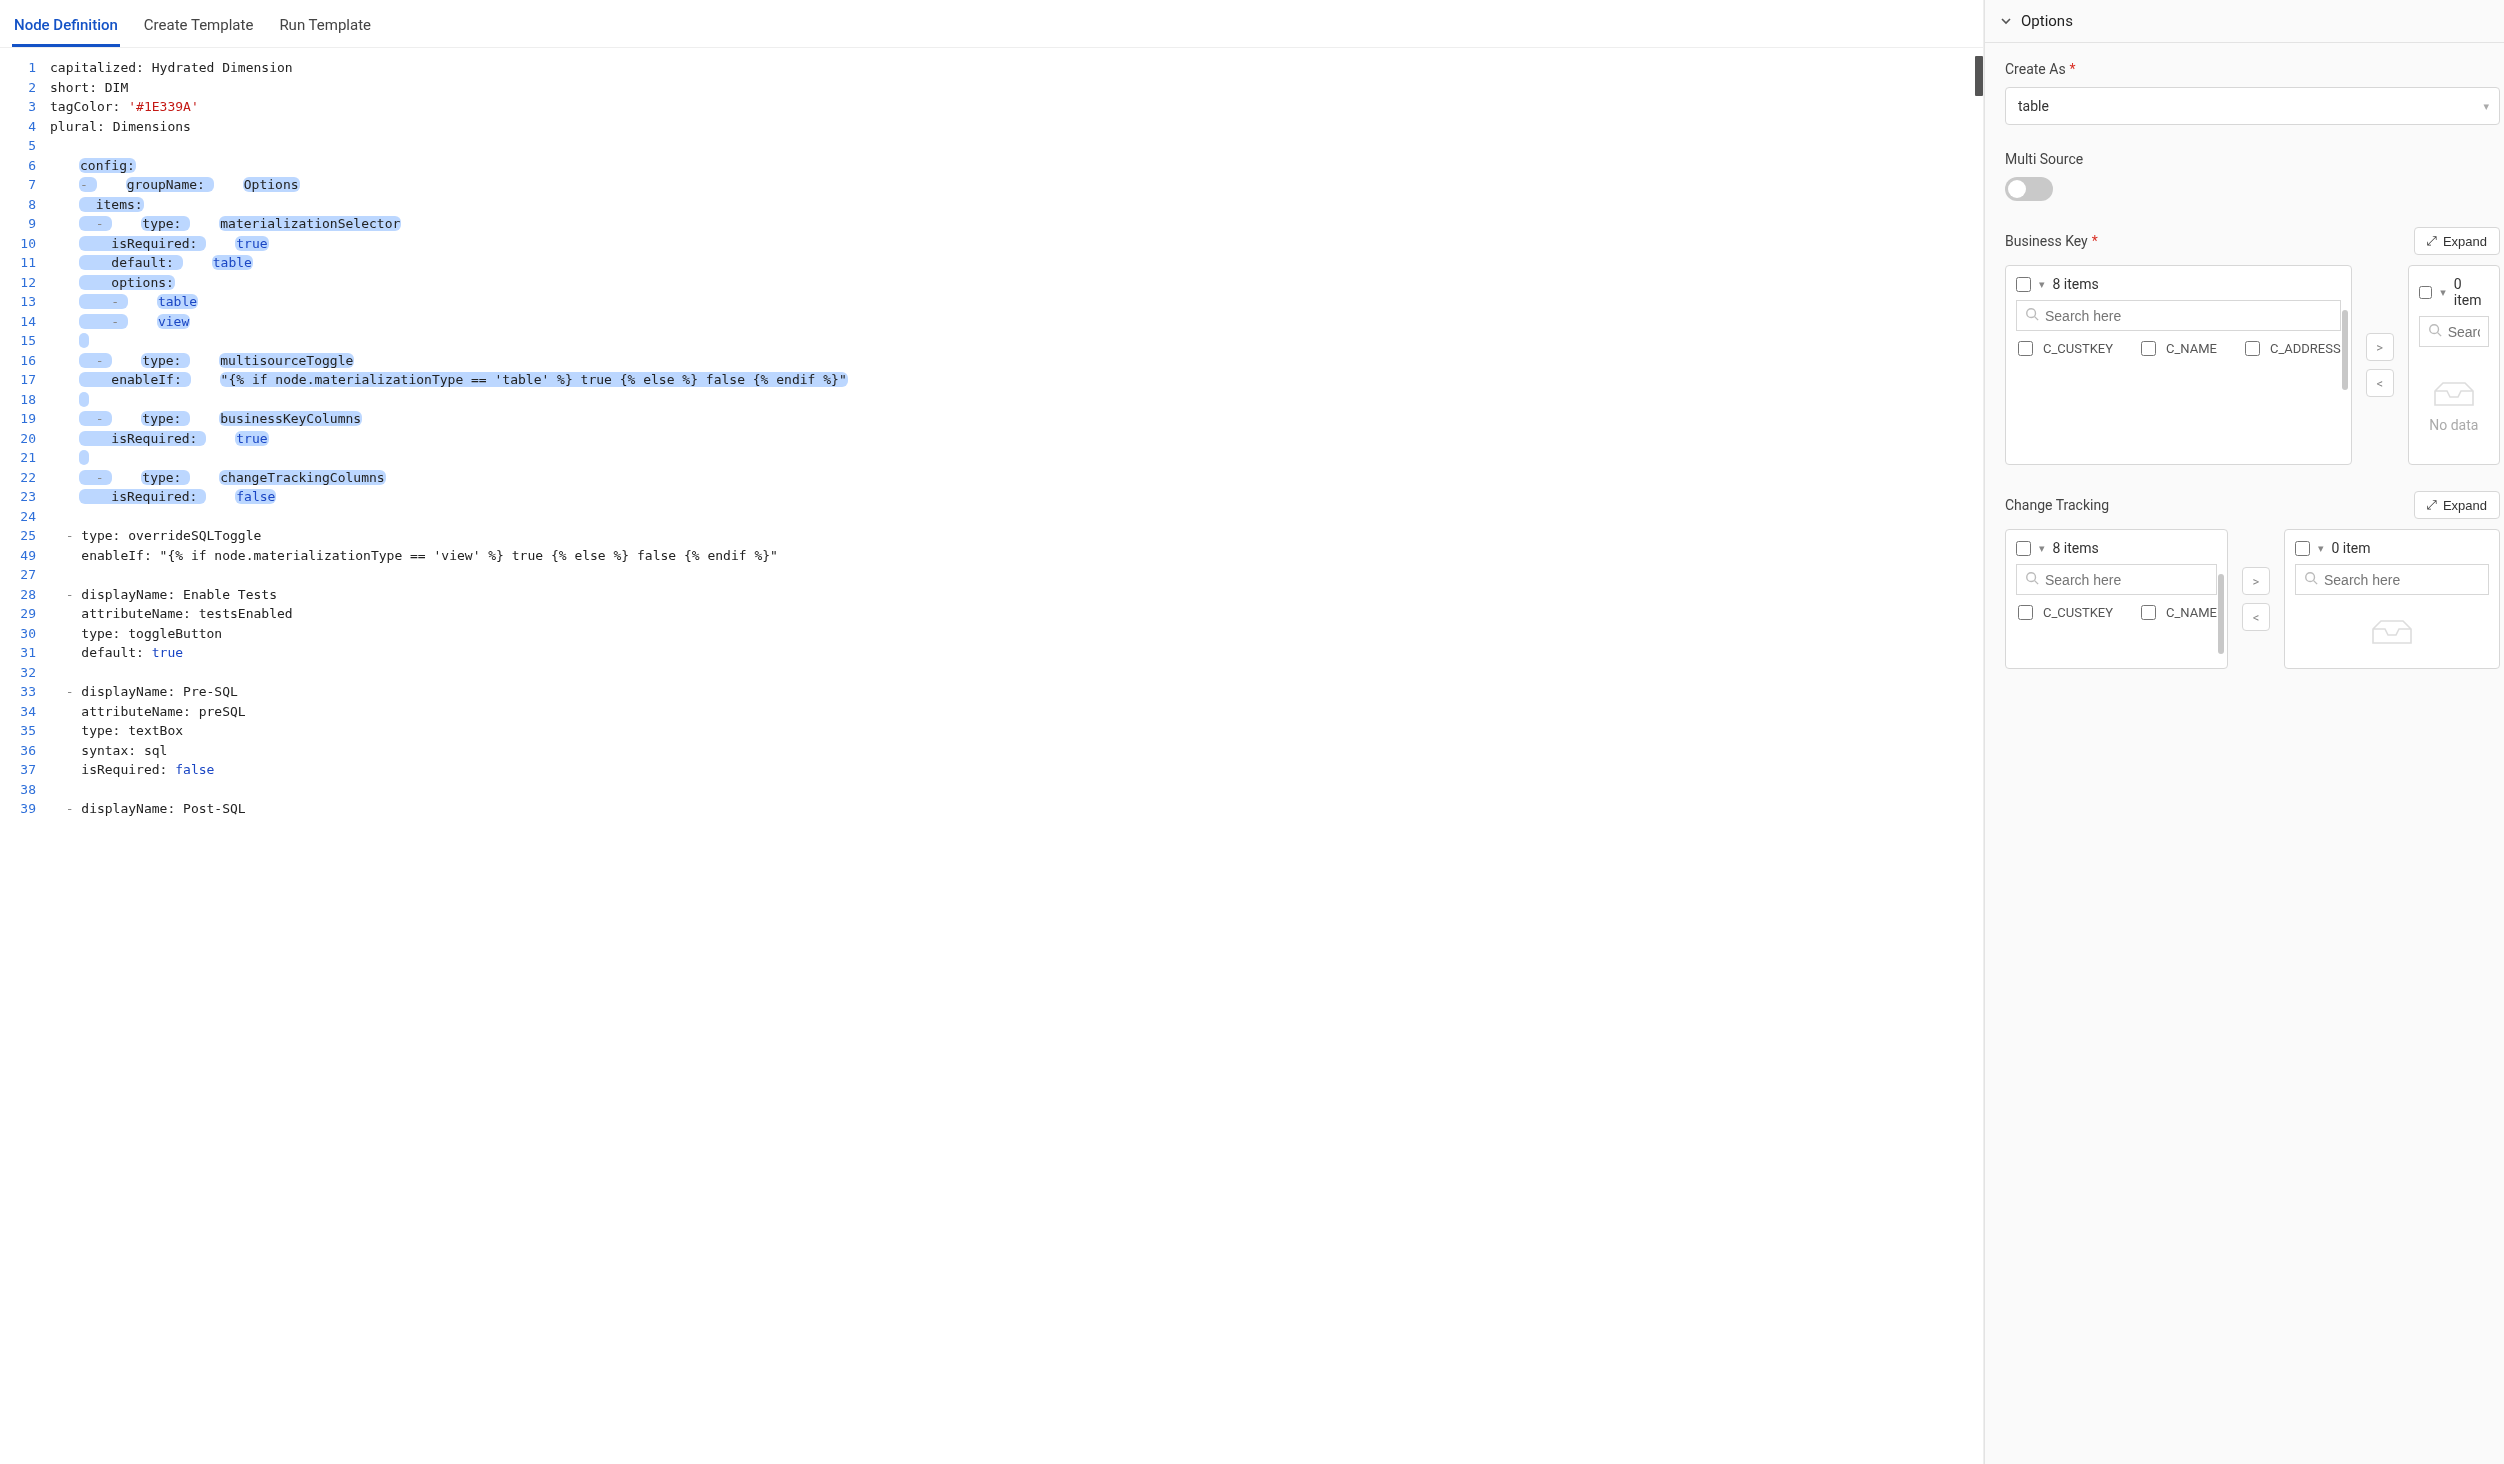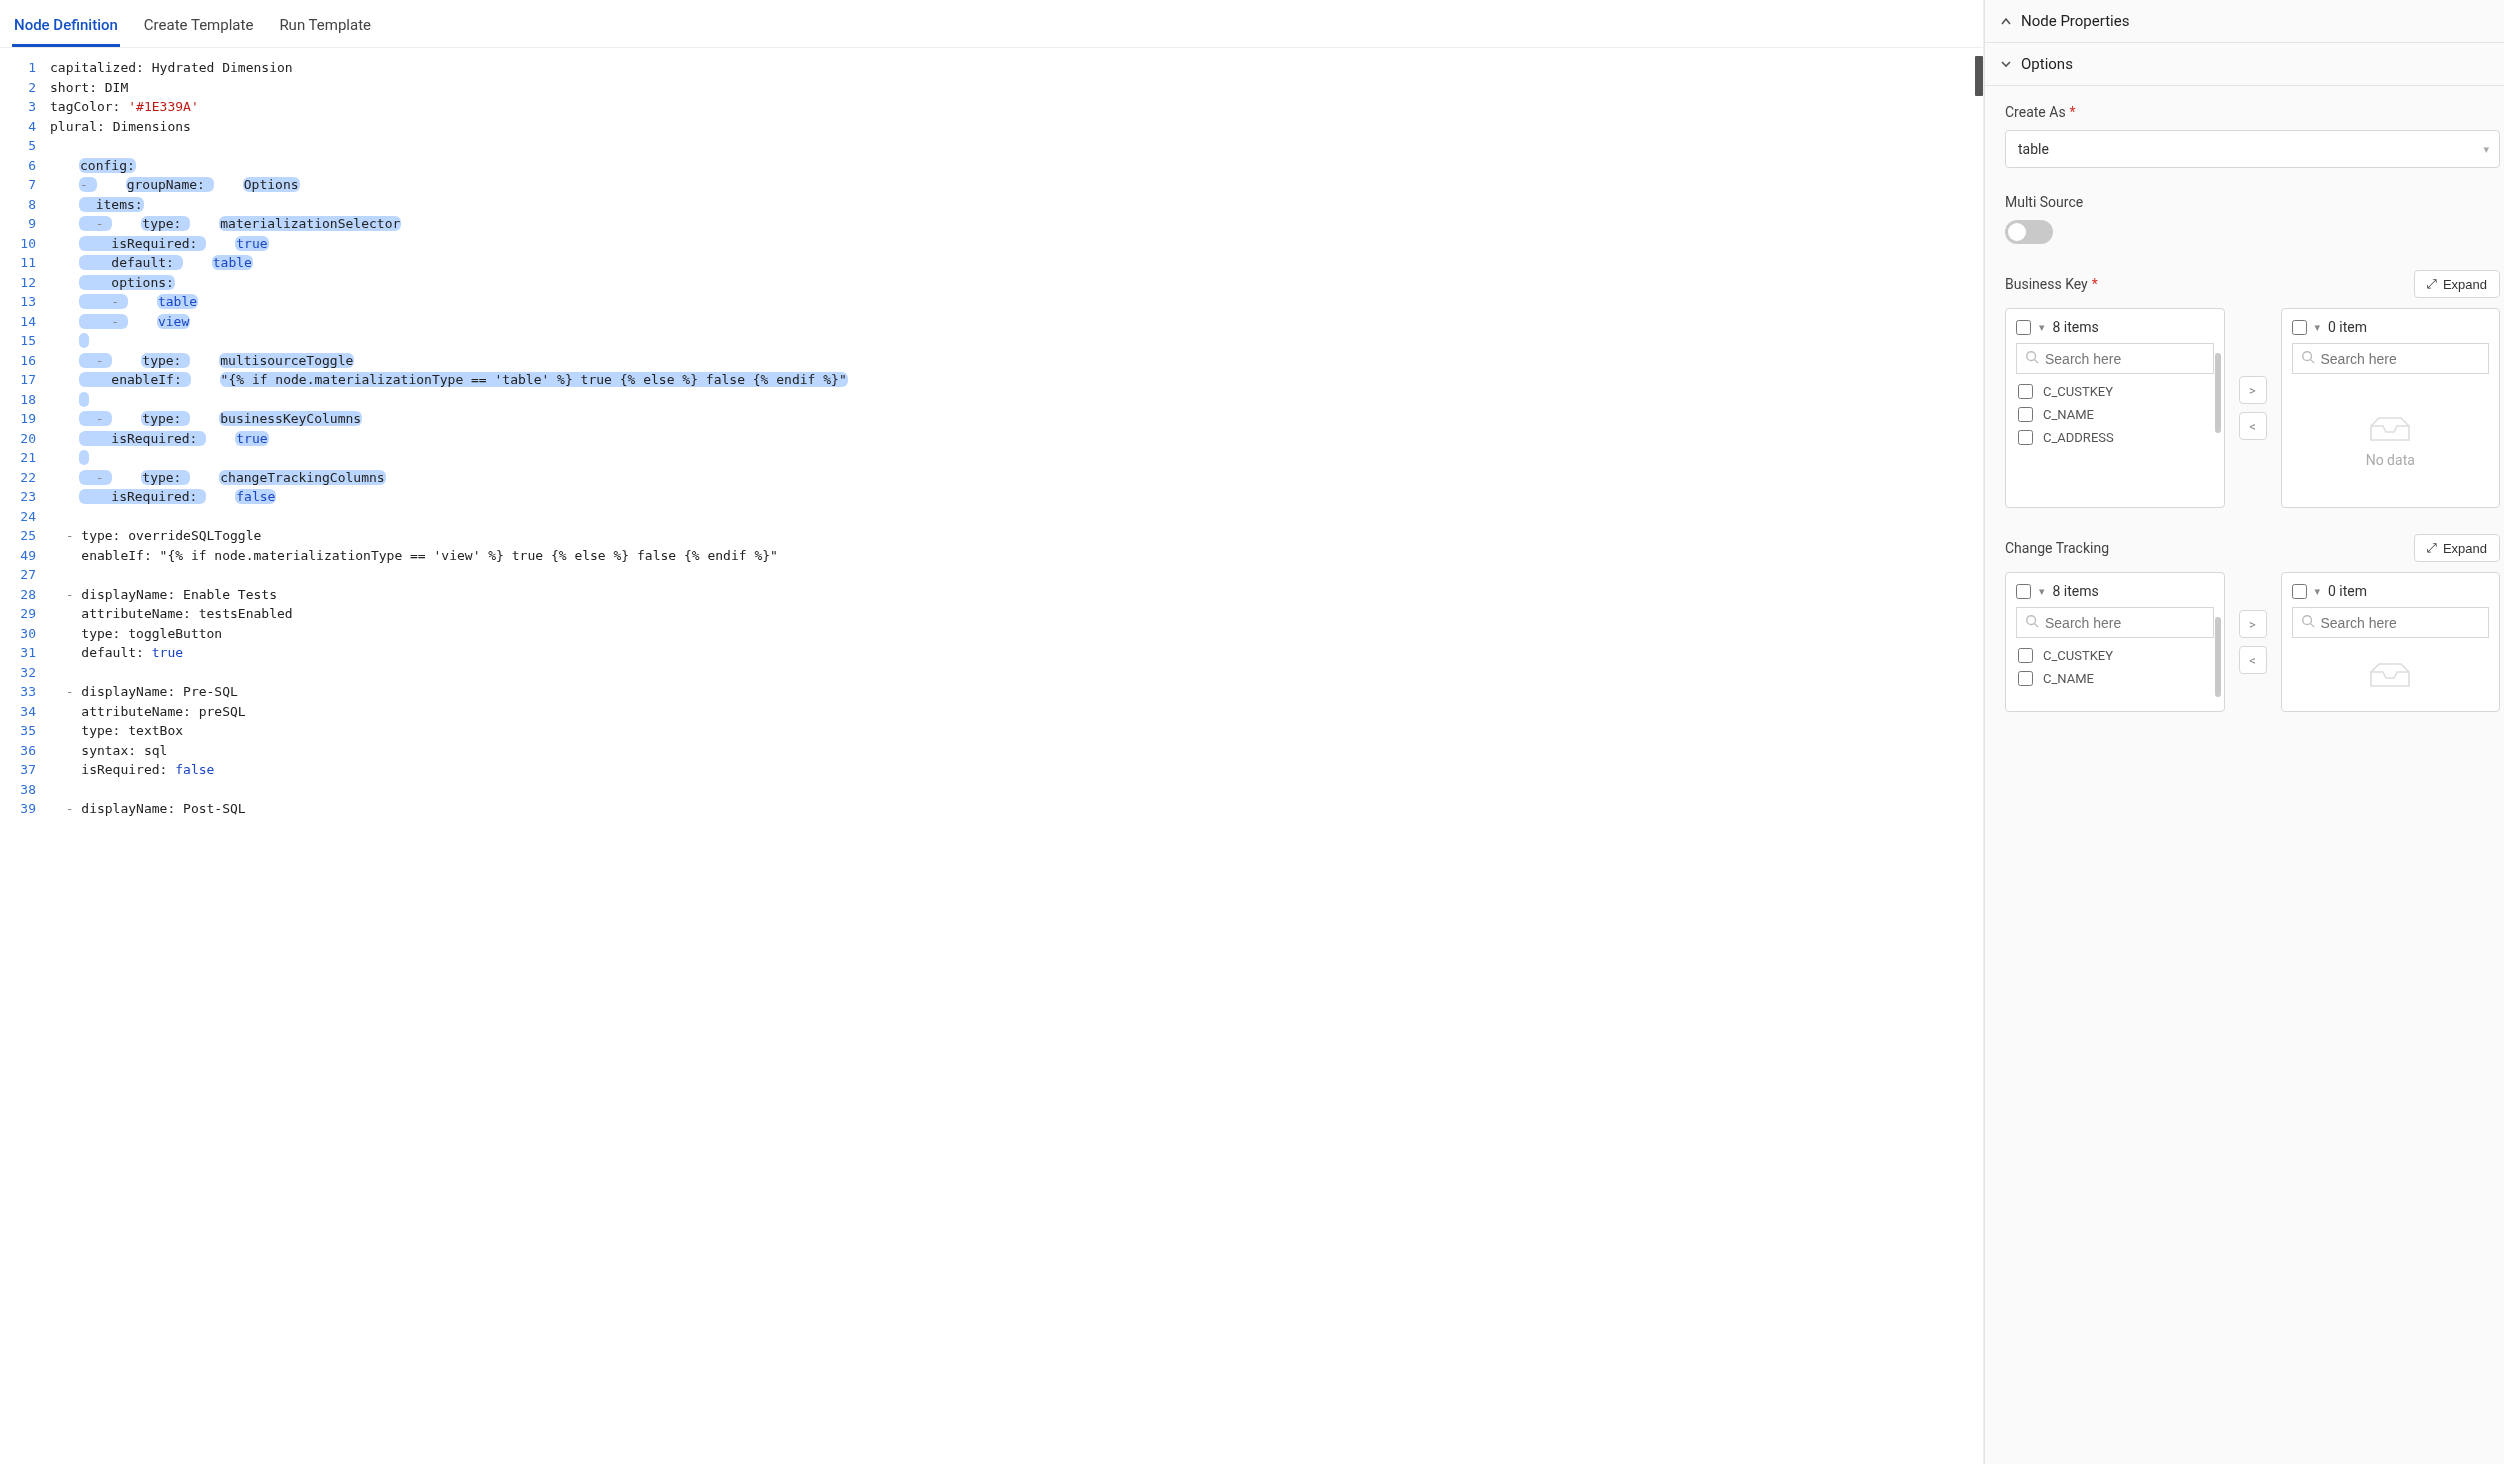--- a/index.html
+++ b/index.html
@@ -47,21 +47,21 @@
   .expand-btn { border: 1px solid #d7d7d7; background: #fff; border-radius: 4px; padding: 5px 12px; font-size: 13px; cursor: pointer; display: inline-flex; align-items: center; gap: 6px; color: #333; }
 
   .transfer { display: flex; gap: 14px; }
   .transfer-col { flex: 1; border: 1px solid #d7d7d7; border-radius: 4px; background: #fff; padding: 10px 10px; min-height: 200px; display: flex; flex-direction: column; position: relative; }
   .transfer-mid { display: flex; flex-direction: column; justify-content: center; gap: 8px; }
   .arrow-btn { width: 28px; height: 28px; border: 1px solid #d7d7d7; border-radius: 4px; background: #fff; color: #888; display: flex; align-items: center; justify-content: center; font-size: 13px; cursor: pointer; }
   .col-header { display: flex; align-items: center; gap: 8px; font-size: 14px; color: #333; margin-bottom: 8px; }
   .col-header input[type=checkbox] { width: 15px; height: 15px; border: 1px solid #ccc; }
   .search-box { display: flex; align-items: center; gap: 6px; border: 1px solid #d7d7d7; border-radius: 0; padding: 6px 8px; margin-bottom: 8px; color: #999; font-size: 14px; }
   .search-box input { border: none; outline: none; width: 100%; font-size: 14px; color: #333; }
-  .optlist { display: flex; flex-direction: column; gap: 8px; font-size: 13px; color: #555; padding: 2px 0 0 2px; }
+  .optlist { display: flex; flex-direction: row; gap: 28px; font-size: 13px; color: #555; padding: 2px 0 0 2px; }
   .optlist label { display: flex; align-items: center; gap: 10px; }
   .optlist input[type=checkbox] { width: 15px; height: 15px; }
   .no-data { flex: 1; display: flex; flex-direction: column; align-items: center; justify-content: center; color: #aaa; gap: 8px; }
   .no-data svg { color: #ccc; }
   .vscroll { position: absolute; right: 3px; top: 44px; width: 6px; height: 80px; background: #c8c8c8; border-radius: 3px; }
 </style>
 </head>
 <body>
 
 <div class="left-pane">
@@ -112,28 +112,20 @@
         <div class="ln">38</div>
         <div class="ln">39</div>
       </div>
     <div class="code" id="code"><div class="line"><span class="tok-key">capitalized: </span><span class="">Hydrated Dimension</span></div><div class="line"><span class="tok-key">short: </span><span class="">DIM</span></div><div class="line"><span class="tok-key">tagColor: </span><span class="tok-str">'#1E339A'</span></div><div class="line"><span class="tok-key">plural: </span><span class="">Dimensions</span></div><div class="line">&nbsp;</div><div class="line"><span class="tok-key hl">config:</span></div><div class="line"><span class="tok-dash hl">- </span><span class="tok-key hl">groupName: </span><span class=" hl">Options</span></div><div class="line"><span class="tok-key hl">  items:</span></div><div class="line"><span class="tok-dash hl">  - </span><span class="tok-key hl">type: </span><span class=" hl">materializationSelector</span></div><div class="line"><span class="tok-key hl">    isRequired: </span><span class="tok-bool hl">true</span></div><div class="line"><span class="tok-key hl">    default: </span><span class="tok-bool hl">table</span></div><div class="line"><span class="tok-key hl">    options:</span></div><div class="line"><span class="tok-dash hl">    - </span><span class="tok-bool hl">table</span></div><div class="line"><span class="tok-dash hl">    - </span><span class="tok-bool hl">view</span></div><div class="line"><span class=" hl"> </span></div><div class="line"><span class="tok-dash hl">  - </span><span class="tok-key hl">type: </span><span class=" hl">multisourceToggle</span></div><div class="line"><span class="tok-key hl">    enableIf: </span><span class=" hl">"{% if node.materializationType == 'table' %} true {% else %} false {% endif %}"</span></div><div class="line"><span class=" hl"> </span></div><div class="line"><span class="tok-dash hl">  - </span><span class="tok-key hl">type: </span><span class=" hl">businessKeyColumns</span></div><div class="line"><span class="tok-key hl">    isRequired: </span><span class="tok-bool hl">true</span></div><div class="line"><span class=" hl"> </span></div><div class="line"><span class="tok-dash hl">  - </span><span class="tok-key hl">type: </span><span class=" hl">changeTrackingColumns</span></div><div class="line"><span class="tok-key hl">    isRequired: </span><span class="tok-bool hl">false</span></div><div class="line">&nbsp;</div><div class="line"><span class="tok-dash">  - </span><span class="tok-key">type: </span><span class="">overrideSQLToggle</span></div><div class="line"><span class="tok-key">    enableIf: </span><span class="">"{% if node.materializationType == 'view' %} true {% else %} false {% endif %}"</span></div><div class="line">&nbsp;</div><div class="line"><span class="tok-dash">  - </span><span class="tok-key">displayName: </span><span class="">Enable Tests</span></div><div class="line"><span class="tok-key">    attributeName: </span><span class="">testsEnabled</span></div><div class="line"><span class="tok-key">    type: </span><span class="">toggleButton</span></div><div class="line"><span class="tok-key">    default: </span><span class="tok-bool">true</span></div><div class="line">&nbsp;</div><div class="line"><span class="tok-dash">  - </span><span class="tok-key">displayName: </span><span class="">Pre-SQL</span></div><div class="line"><span class="tok-key">    attributeName: </span><span class="">preSQL</span></div><div class="line"><span class="tok-key">    type: </span><span class="">textBox</span></div><div class="line"><span class="tok-key">    syntax: </span><span class="">sql</span></div><div class="line"><span class="tok-key">    isRequired: </span><span class="tok-bool">false</span></div><div class="line">&nbsp;</div><div class="line"><span class="tok-dash">  - </span><span class="tok-key">displayName: </span><span class="">Post-SQL</span></div></div>
     <div class="minimap"></div>
   </div>
 </div>
 
 <div class="right-pane">
 
-  <div class="section-hdr collapsed">
-    <span class="chev">
-      <svg viewBox="0 0 10 10" width="10" height="10">
-          <path d="M2 1 L7 5 L2 9" fill="none" stroke="#555" stroke-width="1.6"></path>
-        </svg>
-    </span>
-    <span>Node Properties</span>
-  </div>
 
   <div class="section-hdr">
     <span class="chev">
       <svg viewBox="0 0 10 10" width="10" height="10">
           <path d="M1 3 L5 7 L9 3" fill="none" stroke="#555" stroke-width="1.6"></path>
         </svg>
     </span>
     <span>Options</span>
   </div>
 

